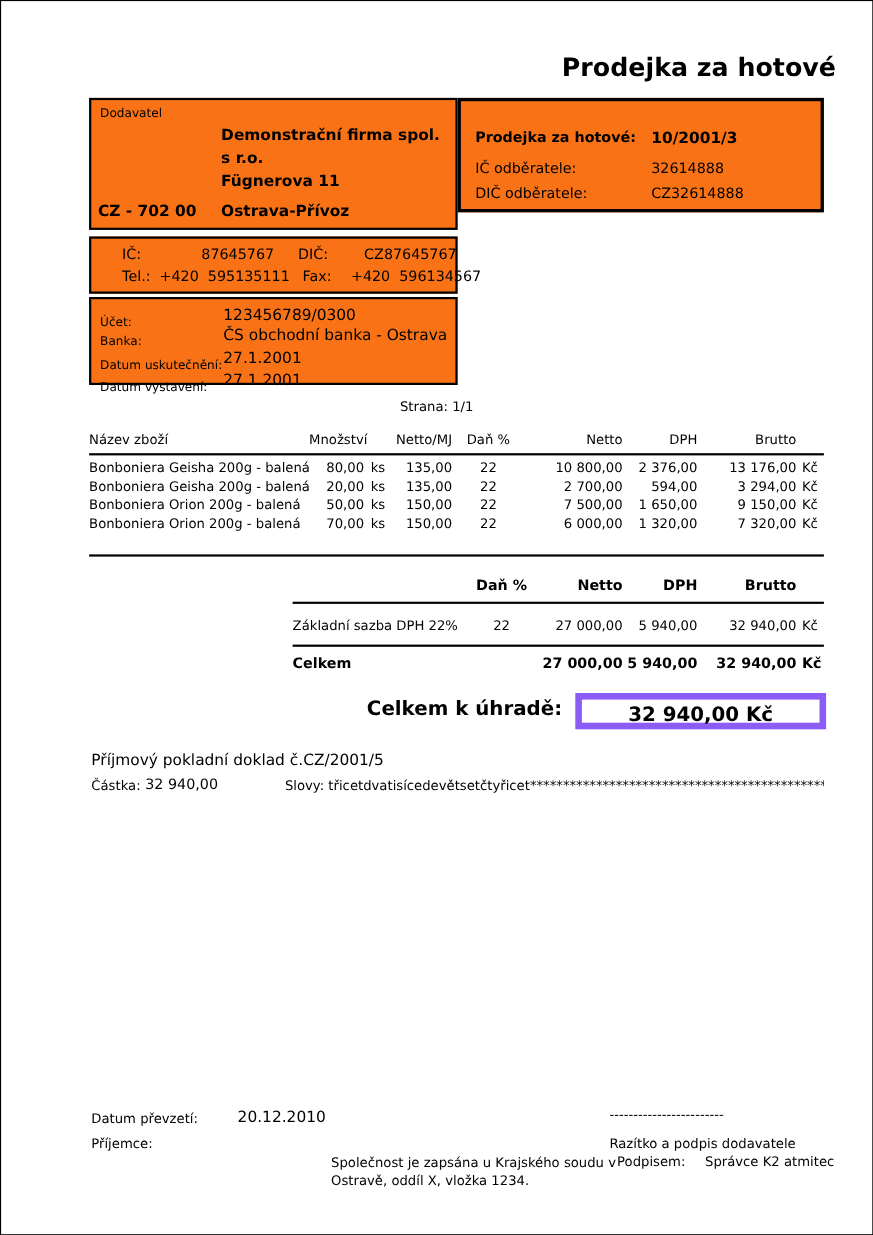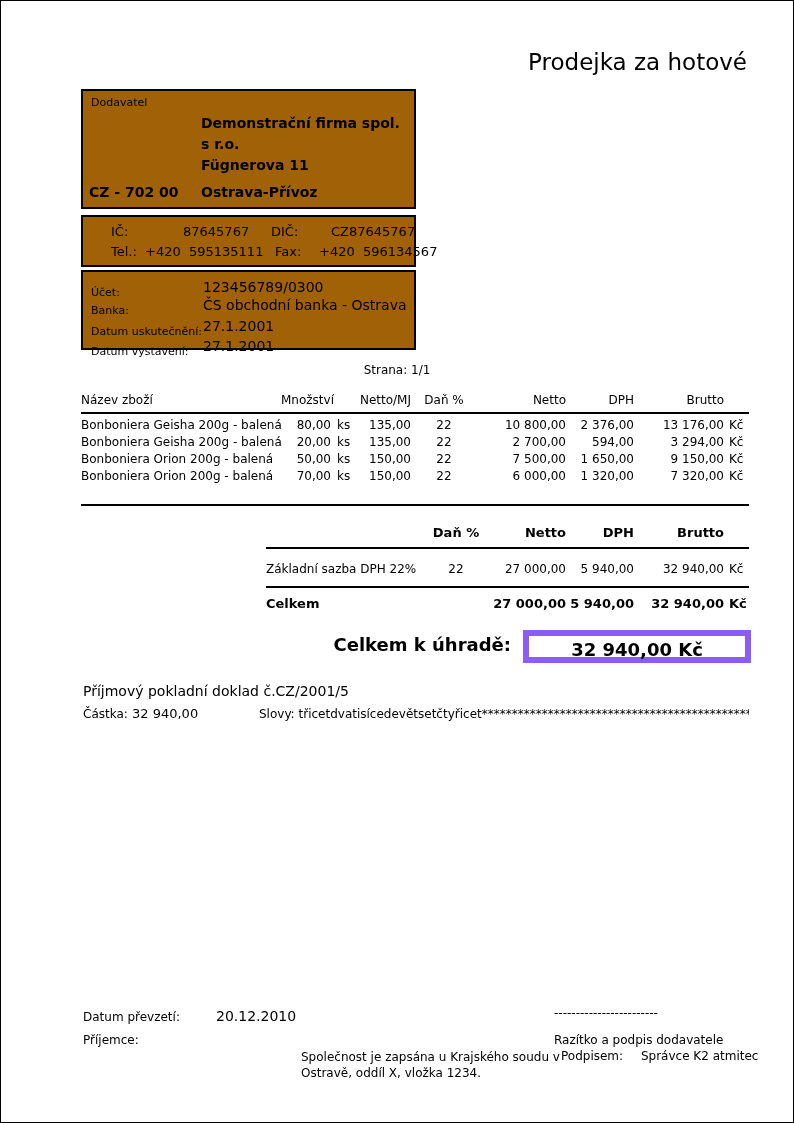--- a/index.html
+++ b/index.html
@@ -6,23 +6,23 @@
   body { background:#ffffff; font-family:"DejaVu Sans","Liberation Sans",sans-serif; color:#000; }
   .page { position:relative; width:794px; height:1123px; background:#fff; border:1px solid #000; overflow:hidden; }
 
   .abs { position:absolute; }
   .b { font-weight:bold; }
   .r { text-align:right; }
   .c { text-align:center; }
   .pre { white-space:pre; }
   .lbl { font-size:11px; color:#000; }
 
-  #doc-title { top:48px; right:46px; font-size:23px; font-weight:normal; letter-spacing:0px; }
-
-  .box { position:absolute; background:#a16207; }
+  #doc-title { top:48px; right:33px; font-size:23px; font-weight:bold; letter-spacing:0px; }
+
+  .box { position:absolute; background:#f97316; }
   #supplier-box { left:80px; top:88px; width:335px; height:120px; border:2px solid #000; }
   #doc-info-box { left:415px; top:88px; width:333px; height:104px; border:3px solid #000; }
   #customer-box { left:415px; top:194px; width:333px; height:154px; border:3px solid #000; }
   #contact-box  { left:80px; top:214px; width:335px; height:52px; border:2px solid #000; }
   #bank-box     { left:80px; top:269px; width:335px; height:80px; border:2px solid #000; }
 
   .box-label { position:absolute; left:8px; top:5px; font-size:11px; }
 
   #supplier-name-block { position:absolute; left:118px; top:22px; width:212px; font-size:14px; font-weight:bold; line-height:21px; }
   #supplier-zip-row { position:absolute; left:6px; bottom:7px; font-size:14px; font-weight:bold; display:flex; }
@@ -96,20 +96,34 @@
     <div id="supplier-name-block">
       <div>Demonstrační firma spol. s r.o.</div>
       <div>Fügnerova 11</div>
     </div>
     <div id="supplier-zip-row">
       <span id="supplier-zip">CZ - 702 00</span>
       <span>Ostrava-Přívoz</span>
     </div>
   </div>
 
+  <div id="doc-info-box" class="box">
+    <div class="info-row b" style="top:26px;">
+      <span>Prodejka za hotové:</span>
+      <span class="val" style="font-size:14px;">10/2001/3</span>
+    </div>
+    <div class="info-row" style="top:54px;">
+      <span>IČ odběratele:</span>
+      <span class="val">32614888</span>
+    </div>
+    <div class="info-row" style="top:77px;">
+      <span>DIČ odběratele:</span>
+      <span class="val">CZ32614888</span>
+    </div>
+  </div>
 
 
   <div id="contact-box" class="box">
     <div id="contact-row1" class="contact-row">
       <span>IČ:</span>
       <span>87645767</span>
       <span>DIČ:</span>
       <span class="r">CZ87645767</span>
     </div>
     <div id="contact-row2" class="contact-row">

